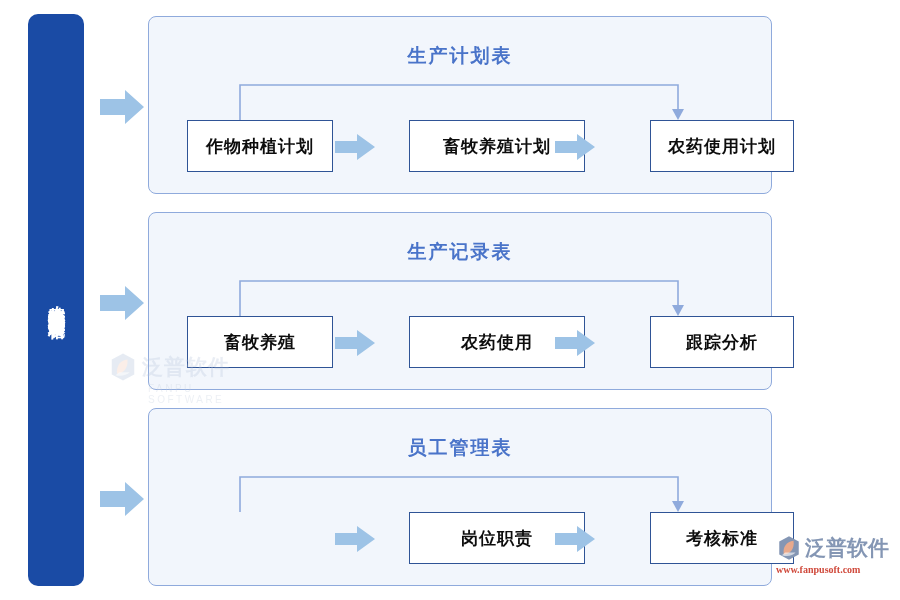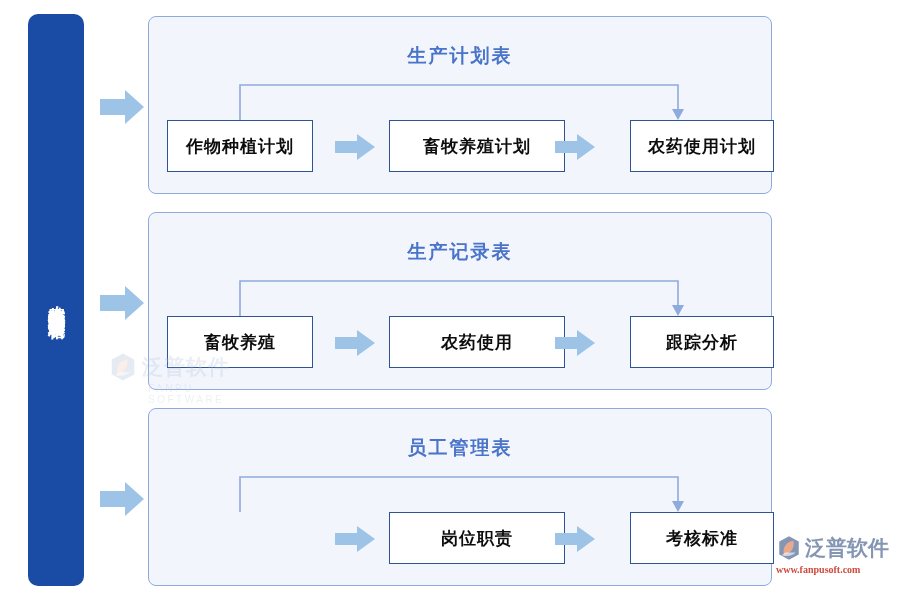--- a/index.html
+++ b/index.html
@@ -104,20 +104,21 @@
     background: #FFFFFF;
     border: 1.6px solid #2F5496;
     display: flex;
     align-items: center;
     justify-content: center;
     font-size: 17px;
     font-weight: bold;
     color: #0D0D0D;
     letter-spacing: 1px;
     font-family: "Liberation Serif", "DejaVu Serif", serif;
+    margin-left: 20px;
   }
   .step-0 { left: 18px;  width: 146px; }
   .step-1 { left: 240px; width: 176px; }
   .step-2 { left: 481px; width: 144px; }
 
   
   .chev {
     position: absolute;
     top: 117px;
     width: 40px;

